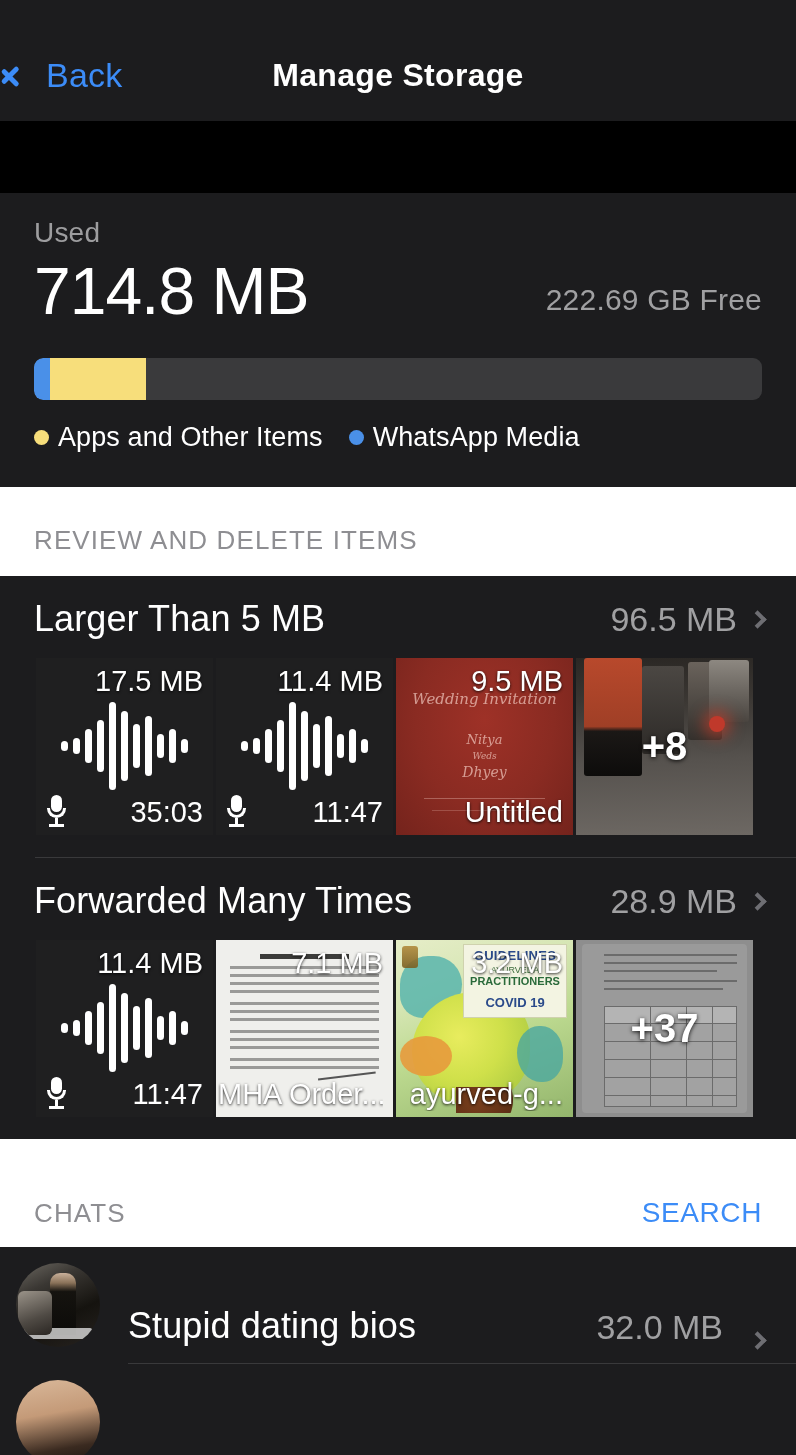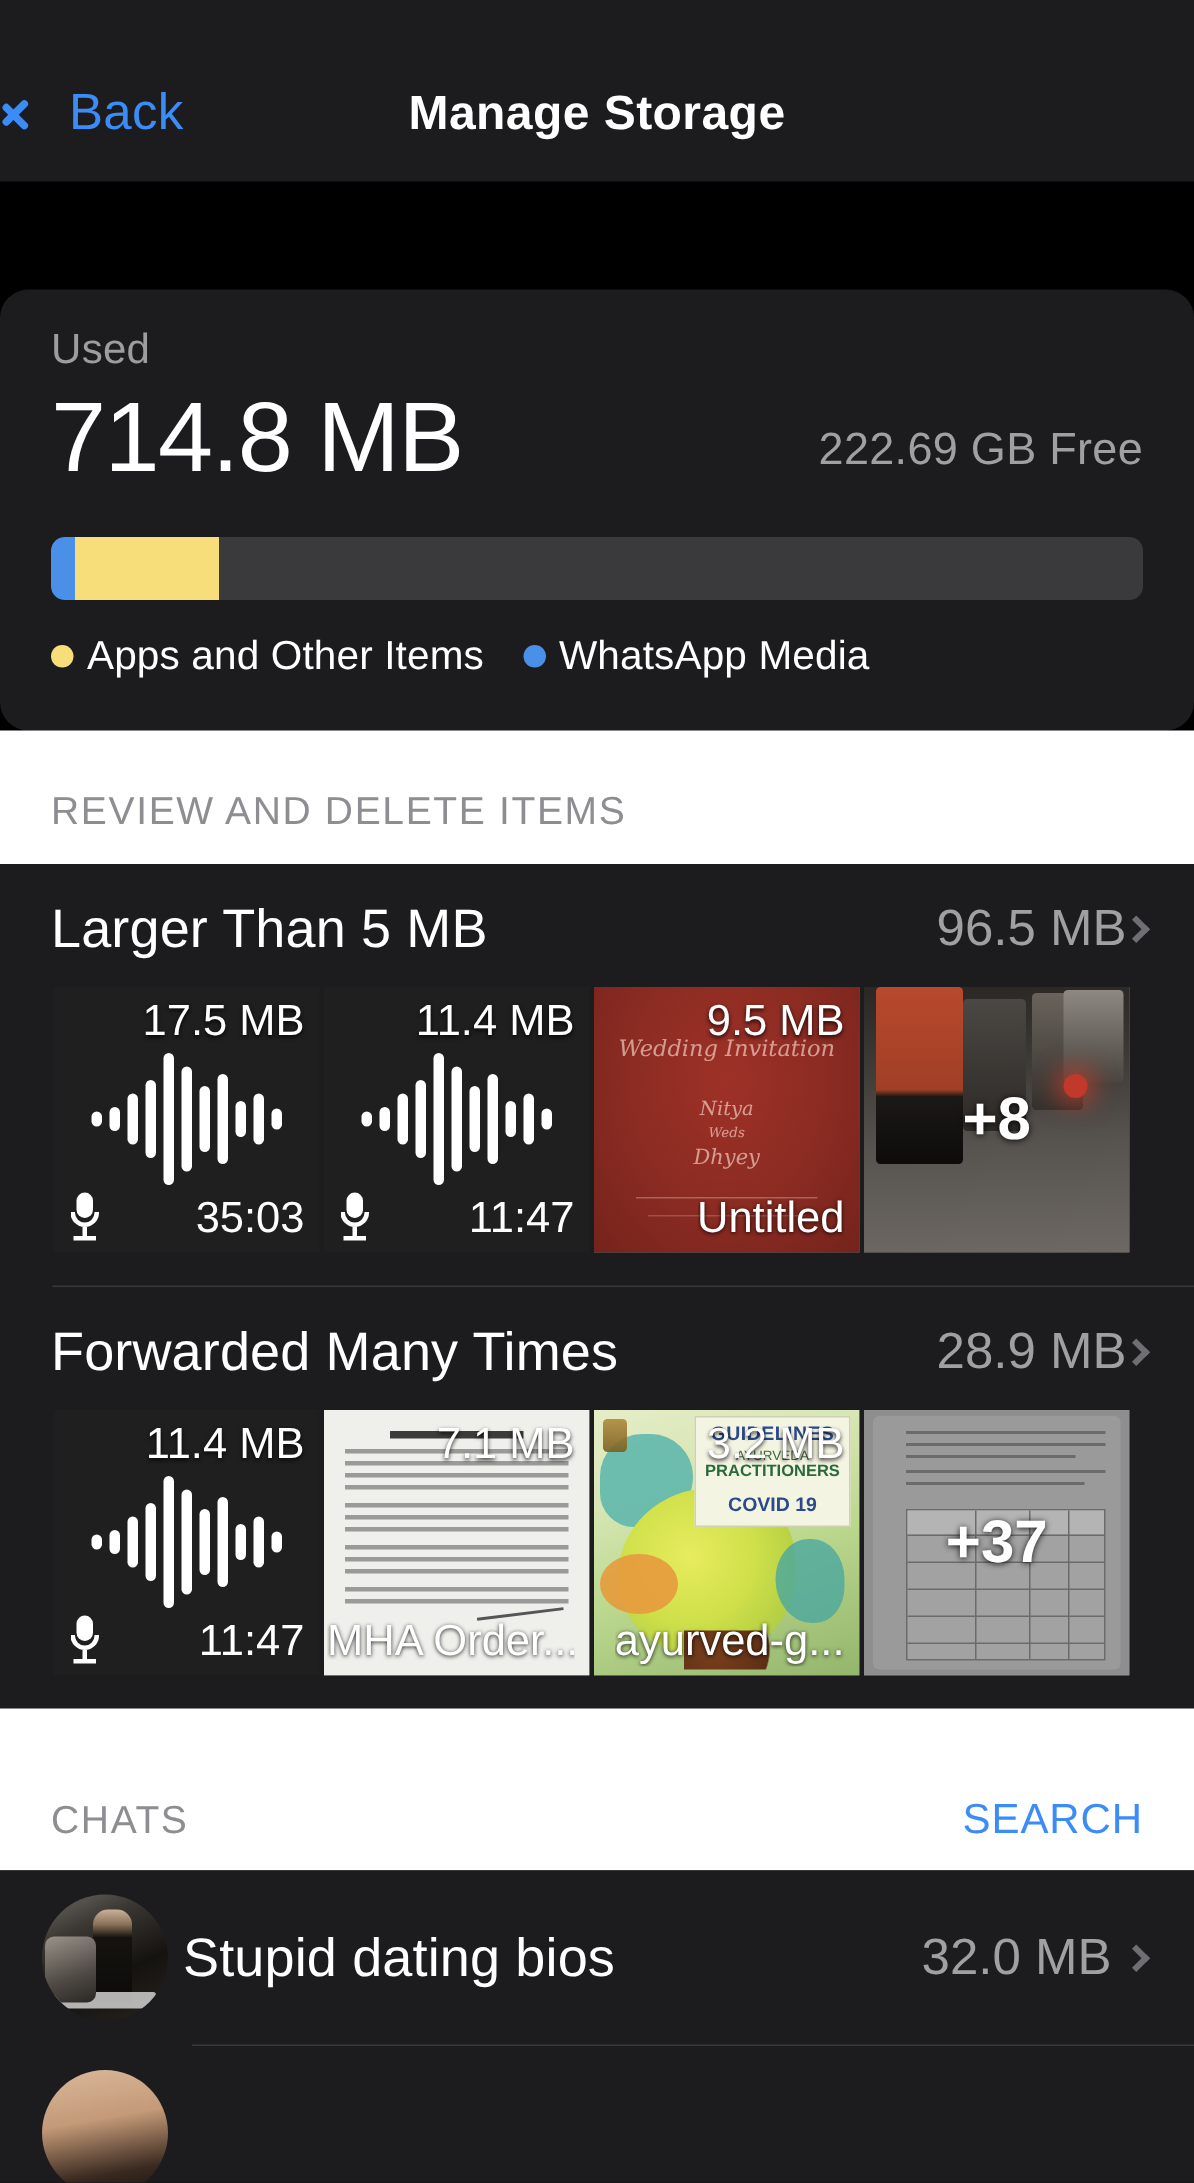--- a/index.html
+++ b/index.html
@@ -36,21 +36,21 @@
   .nav-title {
     position: absolute; left: 0; right: 0; top: 0; height: 56px;
     display: flex; align-items: center; justify-content: center;
     color: #fff; font-size: 32px; font-weight: bold; letter-spacing: .3px;
   }
 
   
   .gap-black { background: #000; }
 
   
-  .usage-card { background: #1c1c1e; padding: 24px 34px 34px 34px; border-radius: 19px; }
+  .usage-card { background: #1c1c1e; padding: 24px 34px 34px 34px; }
   .used-label { color: #9d9d9f; font-size: 28px; letter-spacing: .2px; }
   .used-row {
     display: flex; align-items: flex-end; justify-content: space-between;
     margin-top: 8px;
   }
   .used-amount { color: #fff; font-size: 66px; font-weight: 300; letter-spacing: -1px; line-height: 1.05; }
   .free-amount { color: #a0a0a2; font-size: 30px; padding-bottom: 9px; letter-spacing: .2px; }
 
   .bar-track {
     margin-top: 32px;
@@ -74,21 +74,21 @@
   .section-head-title { color: #8e8e92; font-size: 26px; letter-spacing: 1.1px; }
   .section-head-action { color: #3c8cf7; font-size: 28px; letter-spacing: .6px; cursor: pointer; }
 
   
   .group { background: #1c1c1e; }
   .grp-row {
     display: flex; align-items: center; justify-content: space-between;
     padding: 22px 26px 18px 34px;
   }
   .grp-title { color: #fff; font-size: 36px; letter-spacing: .1px; }
-  .grp-right { display: flex; align-items: center; }
+  .grp-right { display: flex; align-items: center; gap: 14px; }
   .grp-size { color: #a0a0a2; font-size: 34px; }
   .chev-r {
     width: 13px; height: 13px; border-right: 4px solid #6e6e73;
     border-top: 4px solid #6e6e73; transform: rotate(45deg);
     margin-right: 6px;
   }
 
   
   .thumbs { display: flex; gap: 3px; padding: 0 34px 0 36px; }
   .thumb {
@@ -207,22 +207,22 @@
     border: 1px solid #6b6b6b; background: #a2a2a2; }
   .art-table .gc { position: absolute; top: 0; bottom: 0; width: 1px; background: #6b6b6b; }
   .art-table .gr { position: absolute; left: 0; right: 0; height: 1px; background: #6b6b6b; }
   .art-table .hdr { position: absolute; left: 0; right: 0; top: 0; height: 16px; background: #b4b4b4; }
 
   .divider { height: 1px; background: #39393b; margin-left: 35px; }
   .spacer-row { height: 22px; }
 
   
   .chat-row {
-    display: flex; align-items: center; gap: 10px;
-    padding: 16px 26px 16px 28px; background: #1c1c1e;
+    display: flex; align-items: flex-end; gap: 28px;
+    padding: 16px 26px 16px 16px; background: #1c1c1e;
   }
   .avatar {
     width: 84px; height: 84px; border-radius: 50%; flex: 0 0 auto;
     overflow: hidden; position: relative;
     background: #2a2a2c;
   }
   .av1 { background: linear-gradient(155deg,#6e6a63 0%,#3a3733 28%,#15130f 62%,#272320 100%); }
   .av1::before { content:""; position:absolute; left:34px; top:10px; width:26px; height:62px;
     background: linear-gradient(180deg,#c9b09a 0%,#8a7259 16%,#15130f 30%,#0c0b09 100%); border-radius: 10px 10px 0 0; }
   .av1::after { content:""; position:absolute; left:2px; top:28px; width:34px; height:44px;

